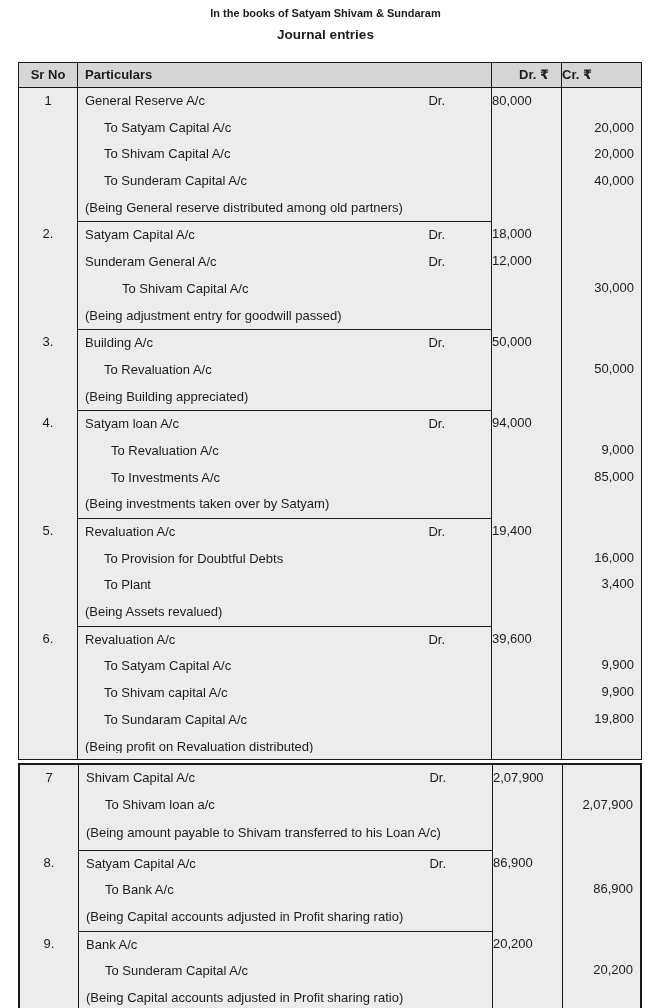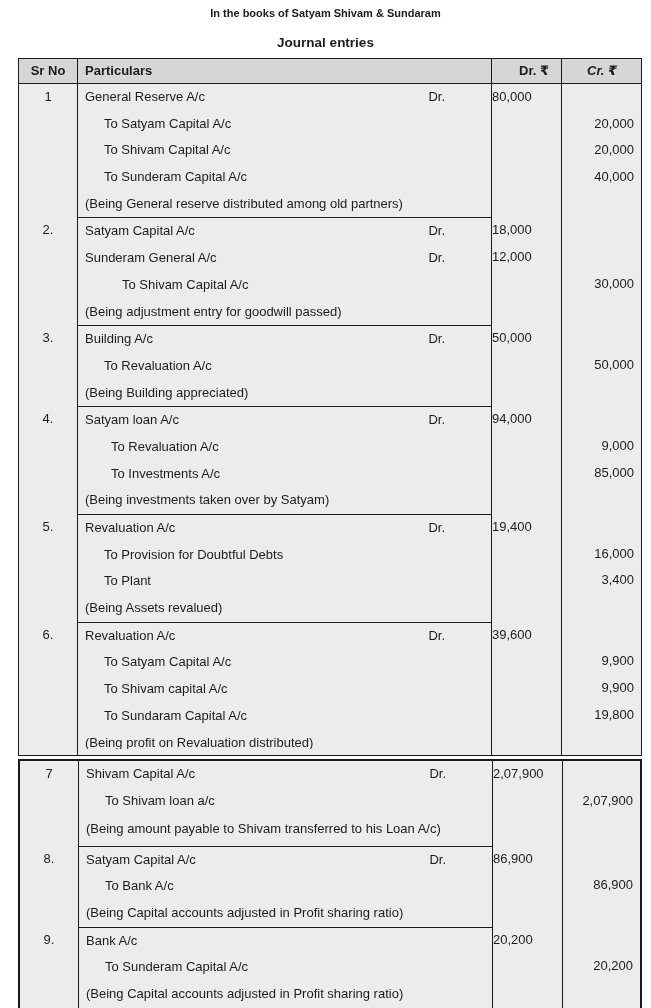--- a/index.html
+++ b/index.html
@@ -3,40 +3,40 @@
 <meta charset="utf-8">
 <style>
   html,body{margin:0;padding:0;}
   body{
     width:651px;height:1008px;background:var(--page-bg,#fff);
     font-family:"Liberation Sans","DejaVu Sans",sans-serif;
     font-size:13px;color:var(--text,#1c1c1c);
     -webkit-font-smoothing:antialiased;
   }
   .title{padding-top:7px;text-align:center;font-weight:bold;font-size:11px;}
-  .subtitle{margin-top:16px;text-align:center;font-weight:bold;font-size:13.5px;}
+  .subtitle{margin-top:8px;text-align:center;font-weight:bold;font-size:13.5px;}
 
   .jtable{
     margin-left:18px;width:624px;box-sizing:border-box;
     border:1.5px solid var(--border,#1a1a1a);
     background:var(--body-bg,#ececec);
   }
-  .t1{margin-top:8px;}
+  .t1{margin-top:20px;}
   .t2{margin-top:3px;border-width:2px;}
 
   .thead{
     display:grid;grid-template-columns:59px 414px 70px 1fr;
     background:var(--header-bg,#d6d6d6);
     border-bottom:1.5px solid var(--border,#1a1a1a);
     font-weight:bold;height:24px;line-height:24px;
   }
   .th-sr{text-align:center;border-right:1px solid var(--border,#1a1a1a);}
   .th-part{padding-left:7px;border-right:1px solid var(--border,#1a1a1a);}
   .th-dr{text-align:right;padding-right:12px;border-right:1px solid var(--border,#1a1a1a);}
-  .th-cr{text-align:right;padding-right:24px;font-style:italic;}
+  .th-cr{text-align:left;padding-right:24px;}
 
   .entry{display:grid;grid-template-columns:59px 414px 70px 1fr;}
   .c-sr{text-align:center;border-right:1px solid var(--border,#1a1a1a);}
   .c-part{border-right:1px solid var(--border,#1a1a1a);padding-left:7px;padding-right:4px;}
   .c-dr{border-right:1px solid var(--border,#1a1a1a);text-align:left;padding-right:6px;}
   .c-cr{text-align:right;padding-right:7px;}
   .entry + .entry .c-part{border-top:1px solid var(--border,#1a1a1a);}
 
   .line{height:26.7px;line-height:26.7px;white-space:nowrap;}
   .aline{height:26.7px;line-height:26.7px;}

